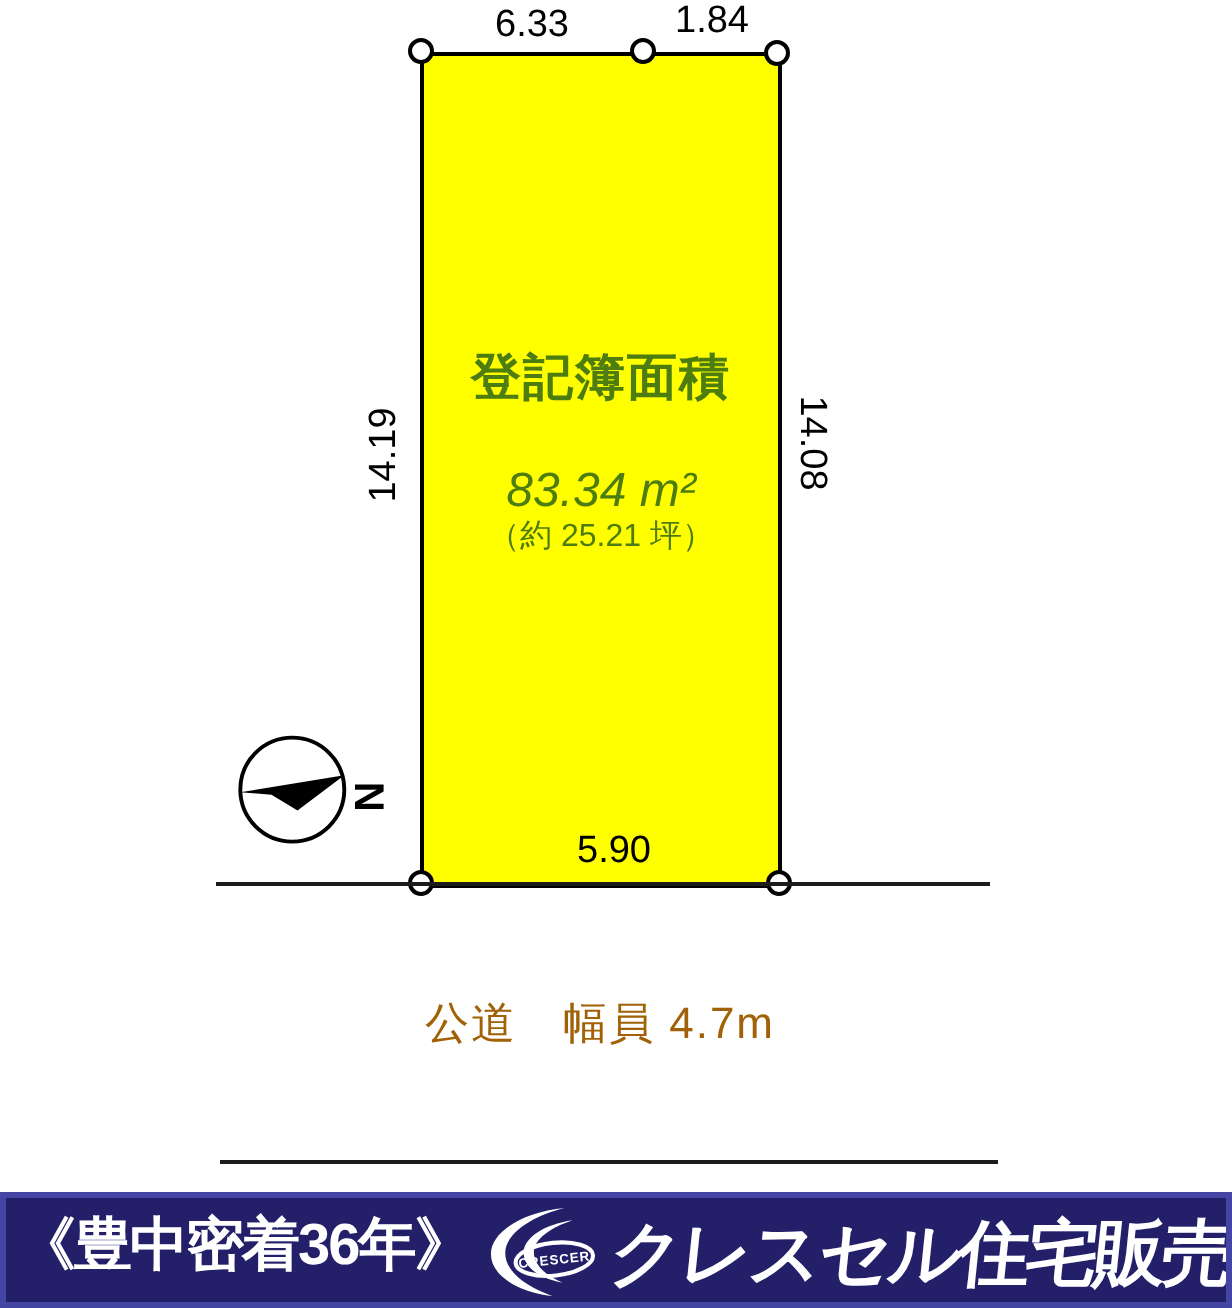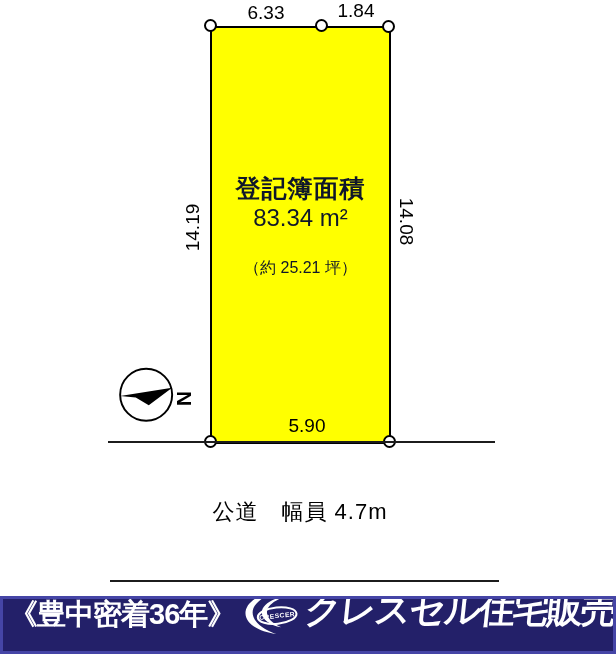--- a/index.html
+++ b/index.html
@@ -18,39 +18,39 @@
     background:#fff; border:2px solid #000;
   }
   .dim {
     position:absolute; font-size:19px; color:#000; text-align:center;
     white-space:nowrap; line-height:1;
   }
   .dim.rot-left  { transform:rotate(-90deg); }
   .dim.rot-right { transform:rotate(90deg); }
   .area-line {
     position:absolute; left:210px; width:181px; text-align:center;
-    color:#0f172a; white-space:nowrap;
+    color:#4d7c0f; white-space:nowrap;
   }
   .area-title { font-size:25px; font-weight:bold; letter-spacing:1px; }
   .area-sqm   { font-size:24px; }
   .area-tsubo { font-size:16px; }
   
   .road-line { position:absolute; height:2px; background:#1c1c1c; }
   .road-label {
     position:absolute; left:175px; top:497px; width:250px; text-align:center;
-    font-size:22px; color:#000000; white-space:nowrap; letter-spacing:1px;
+    font-size:22px; color:#a16207; white-space:nowrap; letter-spacing:1px;
   }
   
   .compass { position:absolute; left:116px; top:361px; }
   
   .banner {
     position:absolute; left:0; top:596px; width:616px; height:58px;
     background:#232069; border:3px solid #4545a6;
-    display:flex; align-items:flex-end; justify-content:space-between;
-    padding:16px 6px; overflow:hidden;
+    display:flex; align-items:flex-start; justify-content:space-between;
+    padding:4px 6px; overflow:hidden;
   }
   .banner-slogan {
     color:#fff; font-size:29px; font-weight:bold; white-space:nowrap;
     letter-spacing:-1px;
   }
   .banner-company {
     color:#fff; font-size:36px; font-weight:bold; white-space:nowrap;
     transform:skewX(-6deg); letter-spacing:-2px; padding-right:4px;
   }
   .banner-logo { flex:0 0 auto; margin:0 4px; }
@@ -68,21 +68,21 @@
   <div class="marker" style="left:204px; top:435px;"></div>
   <div class="marker" style="left:383px; top:435px;"></div>
 
   <div class="dim" style="left:236px; top:3px; width:60px;">6.33</div>
   <div class="dim" style="left:326px; top:1px; width:60px;">1.84</div>
   <div class="dim rot-left" style="left:157px; top:218px; width:70px;">14.19</div>
   <div class="dim rot-right" style="left:371px; top:212px; width:70px;">14.08</div>
   <div class="dim" style="left:277px; top:416px; width:60px;">5.90</div>
 
   <div class="area-line area-title" style="top:172px;">登記簿面積</div>
-  <div class="area-line area-sqm" style="top:204px;">83.34 m²</div>
+  <div class="area-line area-sqm" style="top:232px;font-style:italic;">83.34 m²</div>
   <div class="area-line area-tsubo" style="top:258px;">（約 25.21 坪）</div>
 
   <svg class="compass" width="85" height="65" viewBox="0 0 130 100">
     <circle cx="46" cy="52" r="40" fill="#ffffff" stroke="#000000" stroke-width="3"></circle>
     <polygon points="6,54 86,41 50,68 30,56" fill="#000000"></polygon>
     <text x="96" y="64" font-size="32" font-weight="bold" fill="#000000" transform="rotate(90 104 54)">N</text>
   </svg>
 
   <div class="road-line" style="left:108px; top:441px; width:387px;"></div>
   <div class="road-line" style="left:110px; top:580px; width:389px;"></div>

